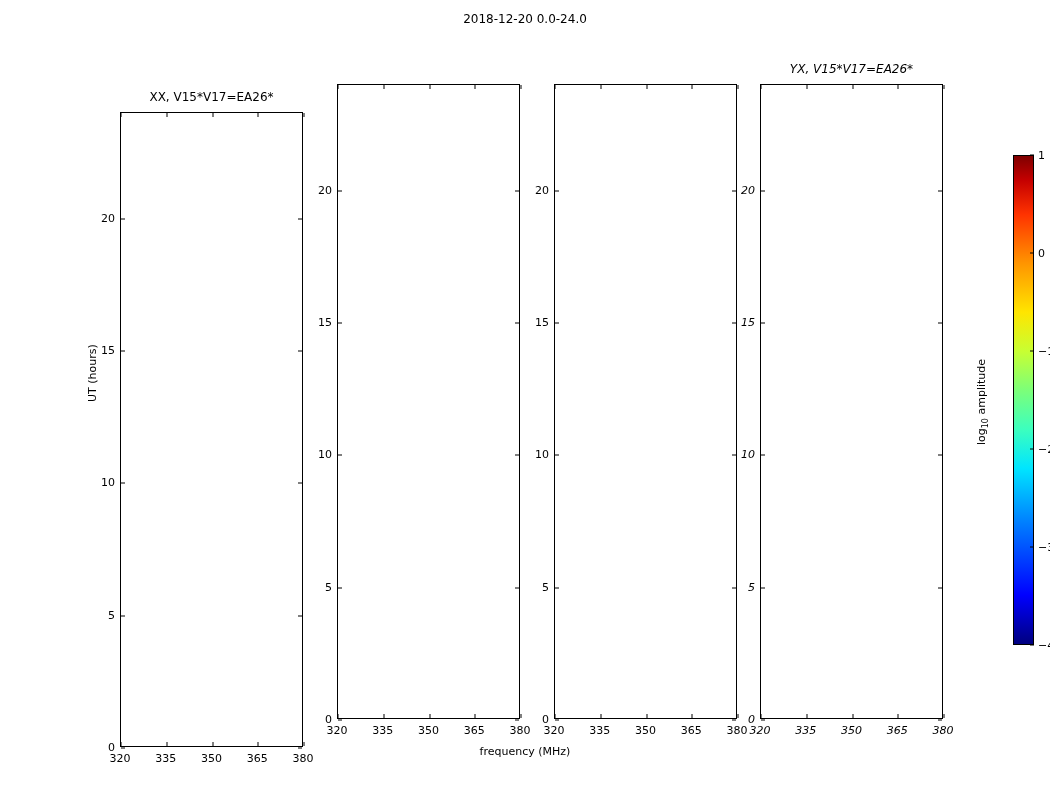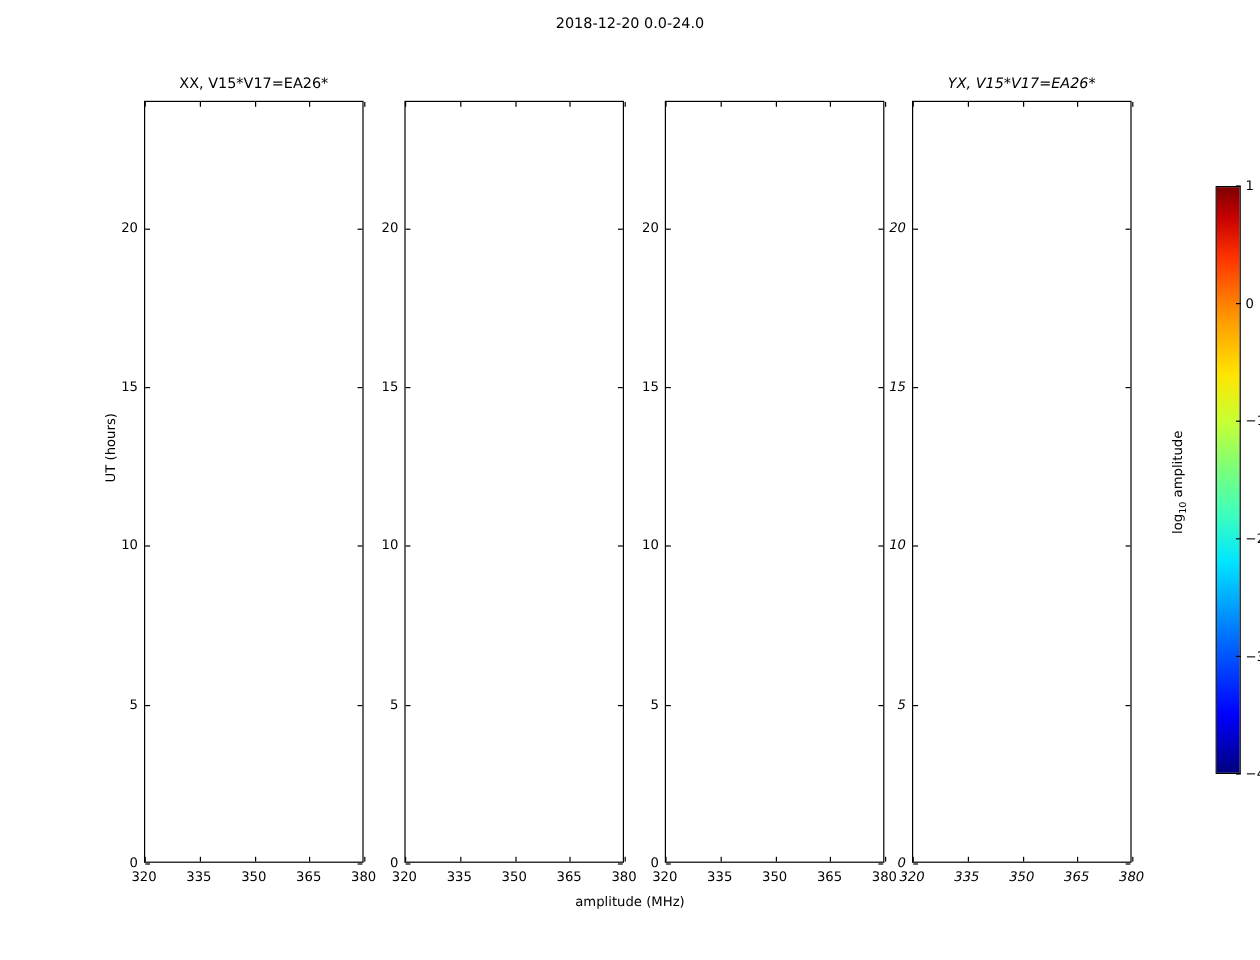--- a/index.html
+++ b/index.html
@@ -165,21 +165,21 @@
   }
   .cbar-label sub {
     font-size: 8px;
   }
 </style>
 </head>
 <body>
 
 <div class="fig-title">2018-12-20 0.0-24.0</div>
 
-<div class="panel" id="panel0" style="left:120px;">
+<div class="panel" id="panel0" style="left:120px;margin-top:28px;">
   <div class="panel-title">XX, V15*V17=EA26*</div>
   <div class="axes">
       <div class="ytick-mark" style="top: 635px;"></div>
       <div class="ytick-mark right" style="top: 635px;"></div>
       <div class="ytick-mark" style="top: 502.708px;"></div>
       <div class="ytick-mark right" style="top: 502.708px;"></div>
       <div class="ytick-mark" style="top: 370.417px;"></div>
       <div class="ytick-mark right" style="top: 370.417px;"></div>
       <div class="ytick-mark" style="top: 238.125px;"></div>
       <div class="ytick-mark right" style="top: 238.125px;"></div>
@@ -308,21 +308,21 @@
     <div class="ytick" style="top: 238.125px;">15</div>
     <div class="ytick" style="top: 105.833px;">20</div>
     <div class="xtick" style="left: 0px;">320</div>
     <div class="xtick" style="left: 45.75px;">335</div>
     <div class="xtick" style="left: 91.5px;">350</div>
     <div class="xtick" style="left: 137.25px;">365</div>
     <div class="xtick" style="left: 183px;">380</div>
   </div>
 
 <div class="ylabel">UT (hours)</div>
-<div class="xlabel">amplitude (MHz)</div>
+<div class="xlabel">frequency (MHz)</div>
 
 <div class="cbar-wrap">
   <div class="cbar"></div>
   <div id="cbar-ticks">
       <div class="cbar-tick" style="top: 490px;">−4</div>
       <div class="cbar-tickmark" style="top: 490px;"></div>
       <div class="cbar-tick" style="top: 392px;">−3</div>
       <div class="cbar-tickmark" style="top: 392px;"></div>
       <div class="cbar-tick" style="top: 294px;">−2</div>
       <div class="cbar-tickmark" style="top: 294px;"></div>

